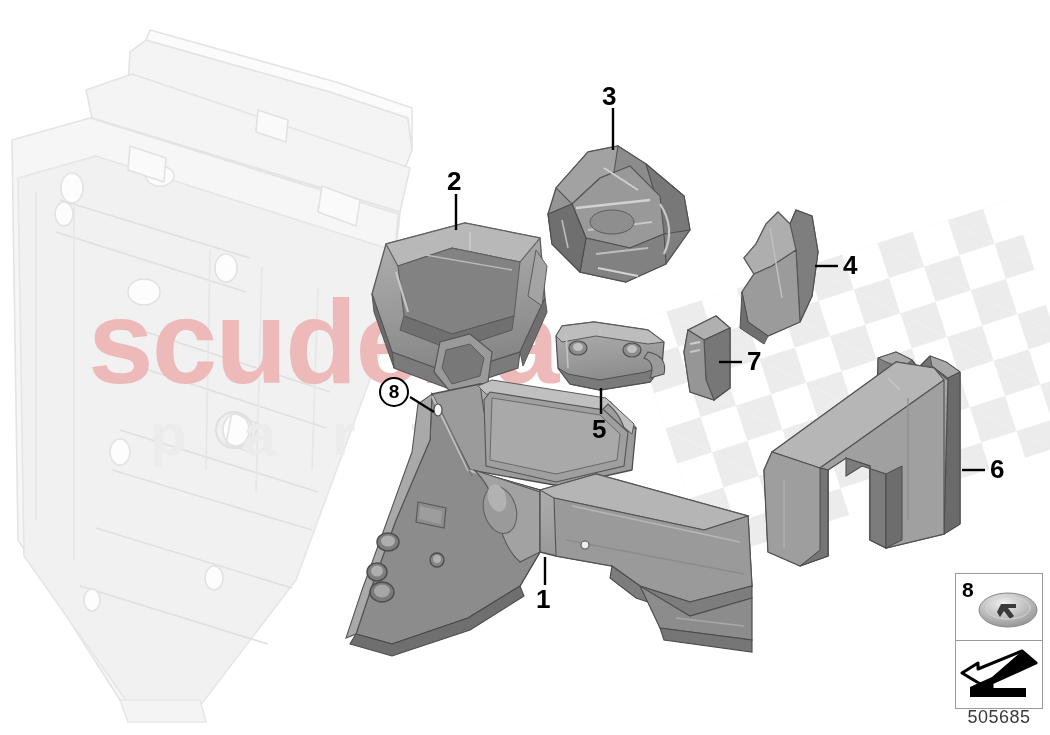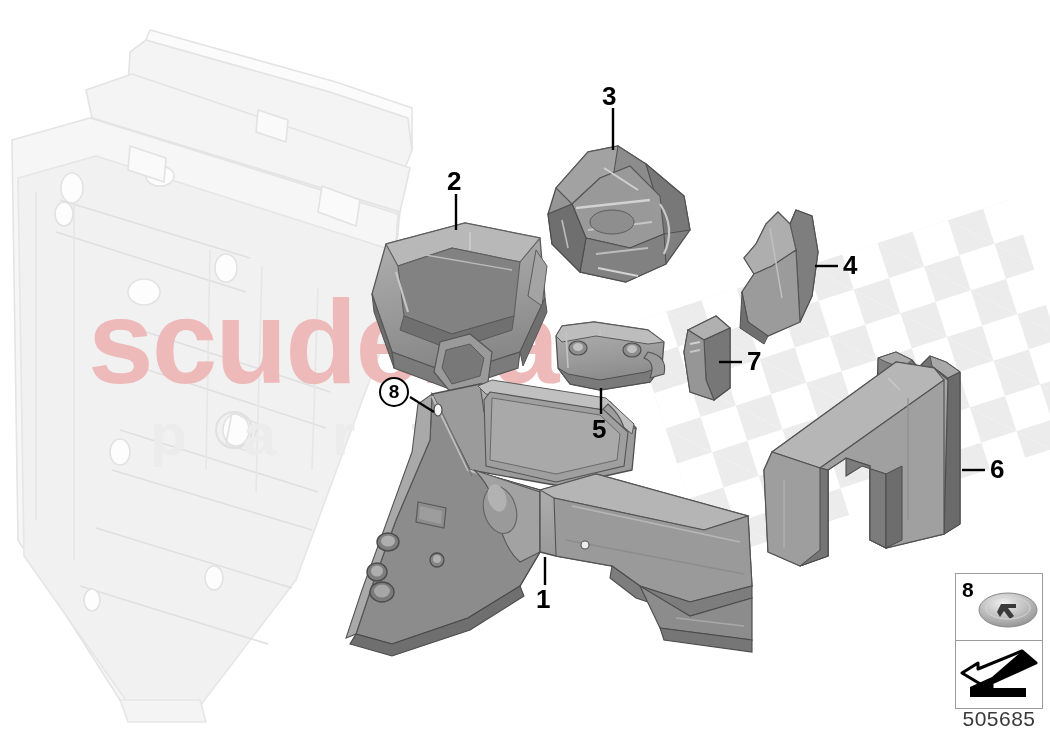--- a/index.html
+++ b/index.html
@@ -97,21 +97,21 @@
   #legend .lg-row.top{border-bottom:1.5px solid #9a9a9a;}
   .lg-num{
     position:absolute;left:6px;top:4px;
     font-size:21px;font-weight:700;color:#000;
   }
   .diag-number{
     position:absolute;
     left:955px;top:707px;
     width:88px;
     text-align:center;
-    font-size:21px;
+    font-size:18px;
     color:#3a3a3a;
     letter-spacing:.5px;
   }
 </style>
 </head>
 <body>
 
 <div id="stage">
 
   <div class="wm-flag"></div>

